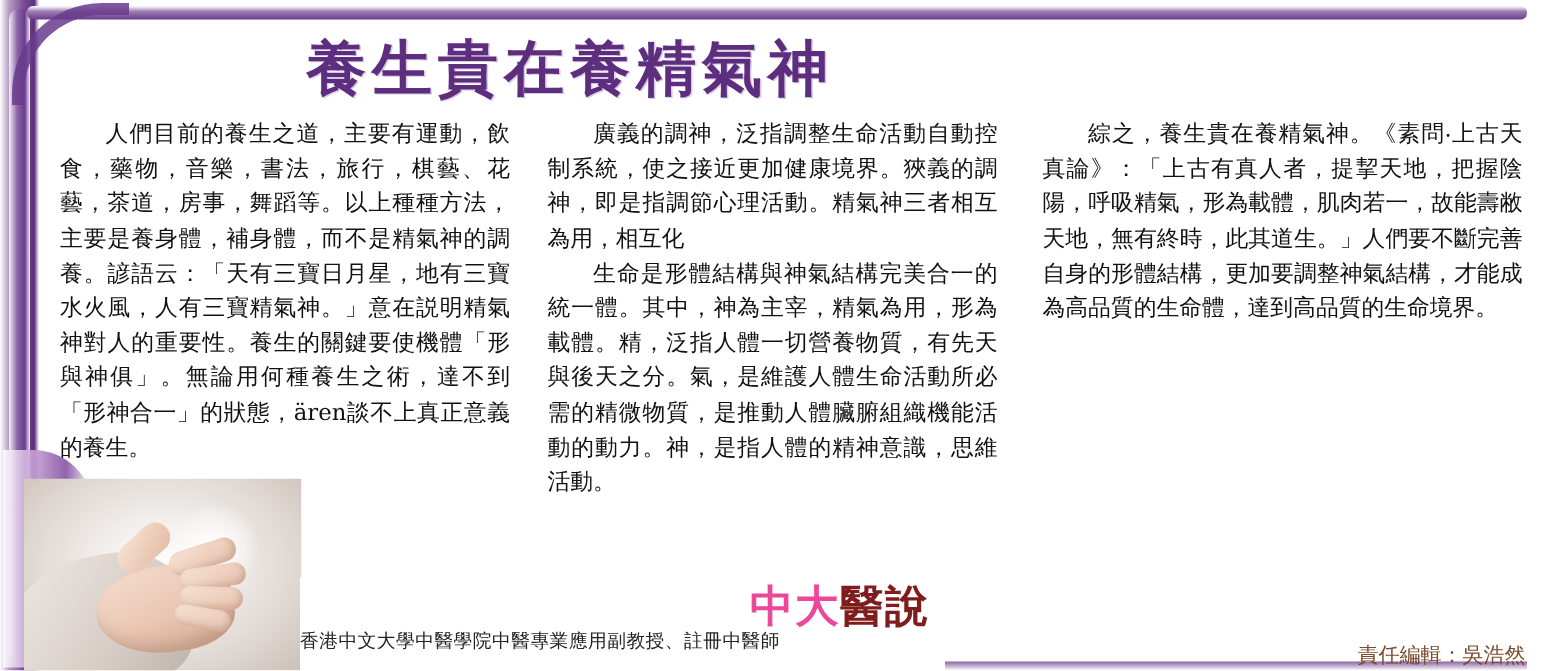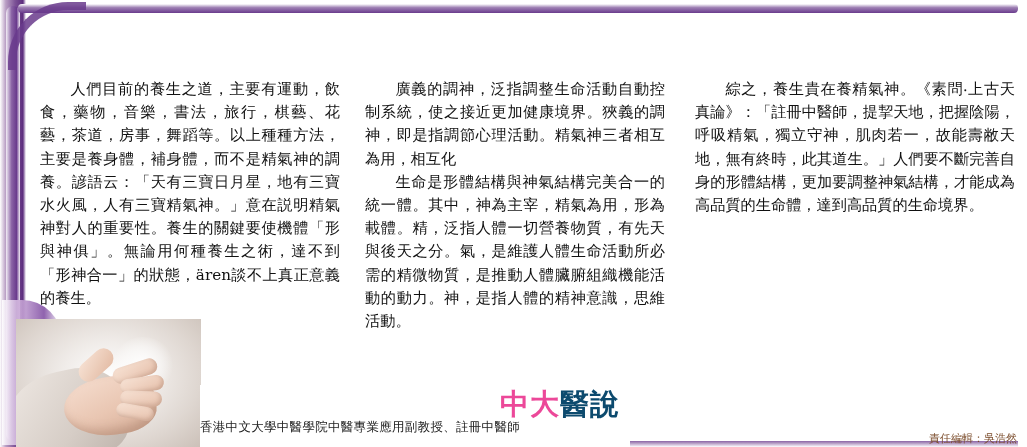--- a/index.html
+++ b/index.html
@@ -188,28 +188,28 @@
     font-family: Liberation Sans, sans-serif;
     font-size: 29px;
     font-weight: bold;
     color: #ec4899;
     letter-spacing: 1px;
   }
   .brand .b2 {
     font-family: "DejaVu Serif", "Liberation Serif", serif;
     font-size: 29px;
     font-weight: bold;
-    color: #0c4a6e;
+    color: #7f1d1d;
     letter-spacing: 1px;
   }
   .credit {
     position: absolute;
     right: 10px; bottom: 1px;
     font-family: "DejaVu Sans", "Liberation Sans", sans-serif;
-    font-size: 11px;
+    font-size: 14px;
     color: #7a4b2a;
     white-space: nowrap;
     margin-left: 16px;
   }
   .hr-thin {
     position: absolute;
     left: 200px; bottom: 60px;
     width: 430px; height: 1px;
     background: transparent;
   }
@@ -220,34 +220,35 @@
 <div id="page">
 
   <div class="frame-left">
     <div class="frame-left-inner"></div>
   </div>
   <div class="frame-top"></div>
   <div class="frame-bottom"></div>
   <div class="frame-curve"></div>
   <div class="frame-curve2"></div>
 
+  <div class="headline">養生貴在養精氣神</div>
 
   <div class="cols">
 
     <div class="col" id="col1">
       <p>人們目前的養生之道，主要有運動，飲食，藥物，音樂，書法，旅行，棋藝、花藝，茶道，房事，舞蹈等。以上種種方法，主要是養身體，補身體，而不是精氣神的調養。諺語云：「天有三寶日月星，地有三寶水火風，人有三寶精氣神。」意在説明精氣神對人的重要性。養生的關鍵要使機體「形與神俱」。無論用何種養生之術，達不到「形神合一」的狀態，ären談不上真正意義的養生。</p>
     </div>
 
     <div class="col" id="col2">
       <p>廣義的調神，泛指調整生命活動自動控制系統，使之接近更加健康境界。狹義的調神，即是指調節心理活動。精氣神三者相互為用，相互化</p>
       <p>生命是形體結構與神氣結構完美合一的統一體。其中，神為主宰，精氣為用，形為載體。精，泛指人體一切營養物質，有先天與後天之分。氣，是維護人體生命活動所必需的精微物質，是推動人體臟腑組織機能活動的動力。神，是指人體的精神意識，思維活動。</p>
     </div>
 
     <div class="col" id="col3">
-      <p>綜之，養生貴在養精氣神。《素問‧上古天真論》：「註冊中醫師，提挈天地，把握陰陽，呼吸精氣，獨立守神，肌肉若一，故能壽敝天地，無有終時，此其道生。」人們要不斷完善自身的形體結構，更加要調整神氣結構，才能成為高品質的生命體，達到高品質的生命境界。</p>
+      <p>綜之，養生貴在養精氣神。《素問‧上古天真論》：「上古有真人者，提挈天地，把握陰陽，呼吸精氣，形為載體，肌肉若一，故能壽敝天地，無有終時，此其道生。」人們要不斷完善自身的形體結構，更加要調整神氣結構，才能成為高品質的生命體，達到高品質的生命境界。</p>
     </div>
 
   </div>
 
   <div class="photo">
     <div class="bg"></div>
     <div class="glow"></div>
     <div class="sleeve"></div>
     <div class="palm"></div>
     <div class="thumb"></div>

